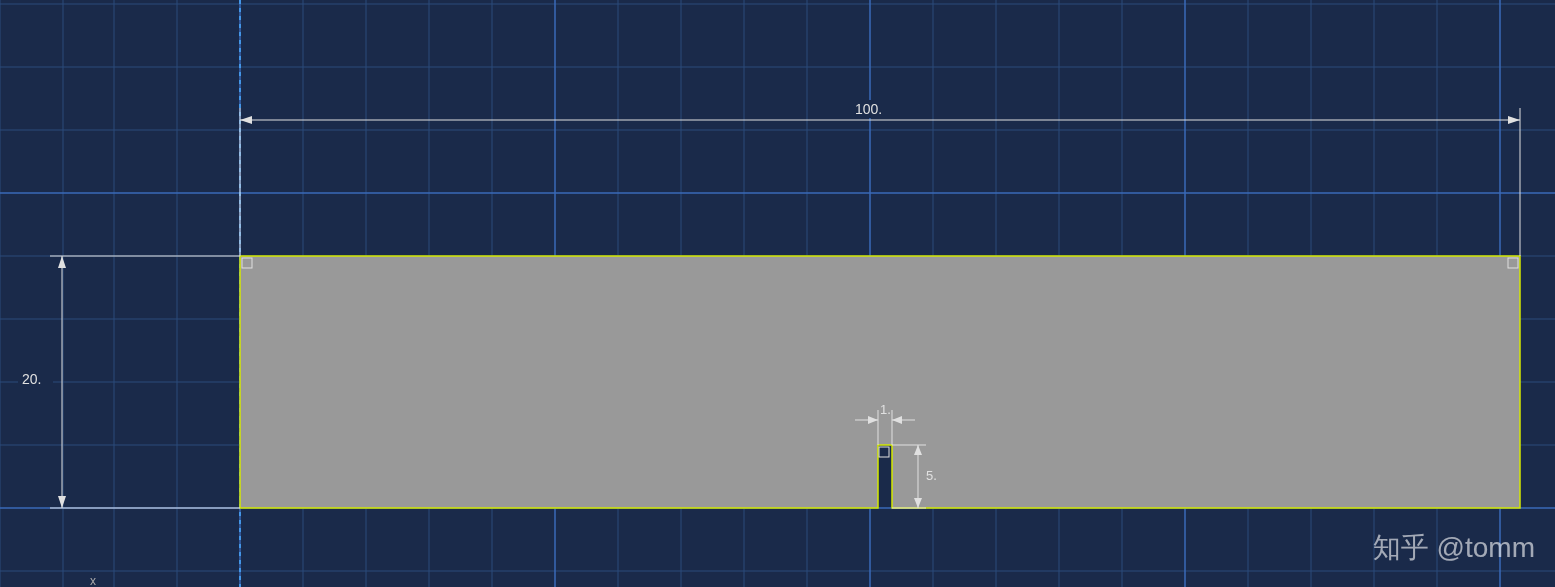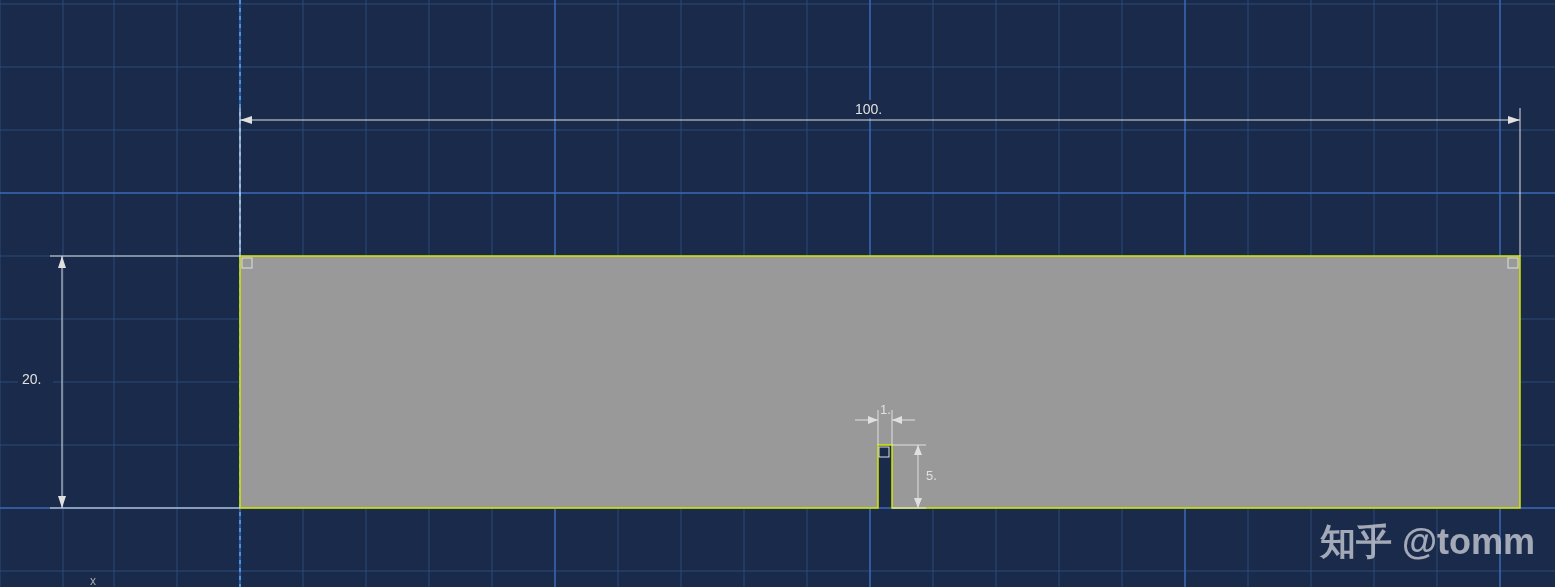--- a/index.html
+++ b/index.html
@@ -18,22 +18,22 @@
     .canvas {
       position: absolute;
       width: 100%;
       height: 100%;
     }
     .watermark {
       position: absolute;
       bottom: 20px;
       right: 20px;
       color: rgba(255,255,255,0.6);
-      font-size: 36px;
-      font-weight: bold;
+      font-size: 28px;
+      font-weight: normal;
       pointer-events: none;
     }
   </style>
 </head>
 <body>
 
 <svg class="canvas" width="1555" height="587">
 
   <g>
 

